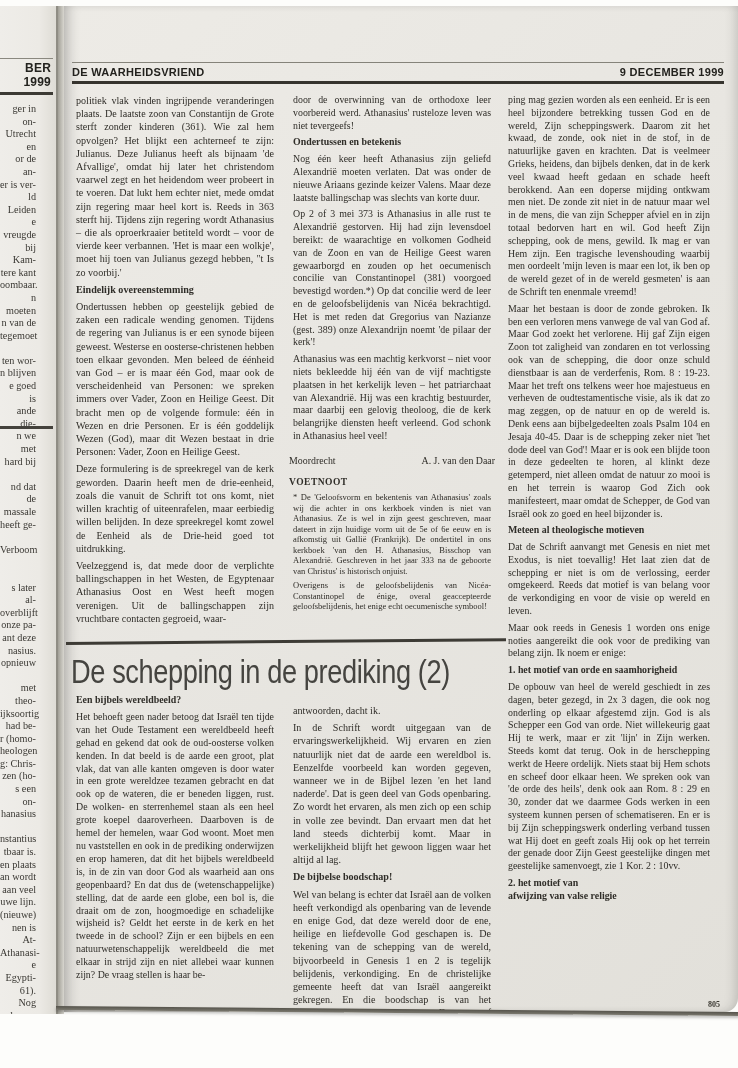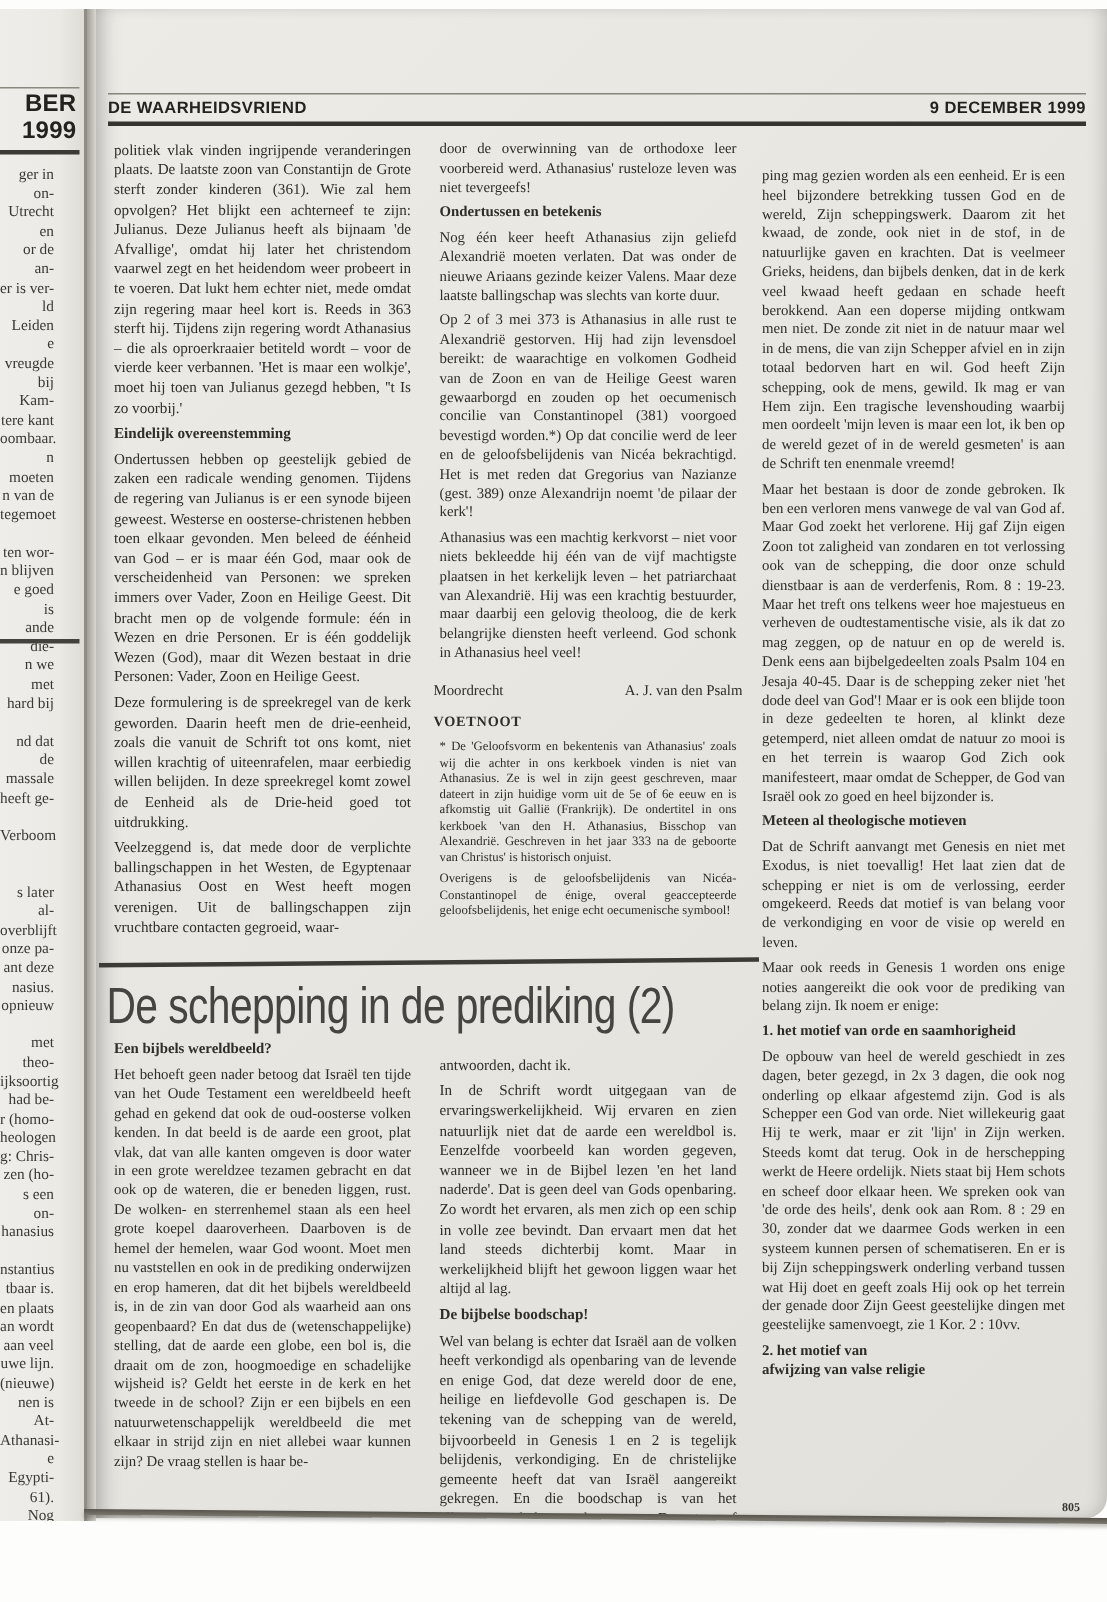--- a/index.html
+++ b/index.html
@@ -12,21 +12,21 @@
   .prev-page{
     position:absolute;left:0;top:6px;width:58px;height:1008px;
     background:linear-gradient(to right,#efede9 0%,#eceae5 70%,#dedcd5 100%);
     border-right:2px solid #8f8d84;
     box-sizing:border-box;overflow:hidden;
   }
   .spine-header{
     margin:52px 3px 0 0;padding:2px 2px 3px 0;
     border-top:1px solid #8a887f;border-bottom:3px solid #3c3a34;
     text-align:right;font-family:"Liberation Sans",sans-serif;
-    font-weight:bold;font-size:16px;color:#23221e;letter-spacing:.2px;
+    font-weight:bold;font-size:12px;color:#23221e;letter-spacing:.2px;
   }
   .spine-text{
     margin-top:8px;padding-right:20px;text-align:right;
     font-size:10.2px;line-height:12.6px;color:#3a3833;
     white-space:pre-line;
   }
   .spine-rule{
     position:absolute;left:0;right:3px;top:420px;height:3px;background:#44423c;
   }
   .gutter{
@@ -71,21 +71,21 @@
     transform:rotate(-0.5deg);transform-origin:left center;
   }
   .article-title{
     position:absolute;left:7px;top:646px;
     font-family:"Liberation Sans",sans-serif;font-size:34px;font-weight:400;
     letter-spacing:-0.5px;color:#454440;white-space:nowrap;
     transform:scaleX(0.80);transform-origin:left top;
   }
   .a2c1{left:8px;top:688px;width:206px;height:318px;font-size:9.9px;line-height:12.9px;}
   .a2c2{left:225px;top:694px;width:206px;height:312px;}
-  .a2c3{left:440px;top:102px;width:210px;height:924px;font-size:9.9px;line-height:12.8px;}
+  .a2c3{left:440px;top:84px;width:210px;height:924px;font-size:9.9px;line-height:12.8px;}
   .pre-line{white-space:pre-line;}
   .page-number{
     position:absolute;right:18px;top:994px;
     font-weight:bold;font-size:8px;color:#3a3831;
   }
 </style>
 </head>
 <body>
 
 <div class="prev-page">
@@ -181,21 +181,21 @@
   </div>
 
   <div class="col a1c2">
     <p>door de overwinning van de orthodoxe leer voorbereid werd. Athanasius' rusteloze leven was niet tevergeefs!</p>
     <p class="subhead">Ondertussen en betekenis</p>
     <p>Nog één keer heeft Athanasius zijn geliefd Alexandrië moeten verlaten. Dat was onder de nieuwe Ariaans gezinde keizer Valens. Maar deze laatste ballingschap was slechts van korte duur.</p>
     <p>Op 2 of 3 mei 373 is Athanasius in alle rust te Alexandrië gestorven. Hij had zijn levensdoel bereikt: de waarachtige en volkomen Godheid van de Zoon en van de Heilige Geest waren gewaarborgd en zouden op het oecumenisch concilie van Constantinopel (381) voorgoed bevestigd worden.*) Op dat concilie werd de leer en de geloofsbelijdenis van Nicéa bekrachtigd. Het is met reden dat Gregorius van Nazianze (gest. 389) onze Alexandrijn noemt 'de pilaar der kerk'!</p>
     <p>Athanasius was een machtig kerkvorst – niet voor niets bekleedde hij één van de vijf machtigste plaatsen in het kerkelijk leven – het patriarchaat van Alexandrië. Hij was een krachtig bestuurder, maar daarbij een gelovig theoloog, die de kerk belangrijke diensten heeft verleend. God schonk in Athanasius heel veel!</p>
     <div class="sig">
       <span>Moordrecht</span>
-      <span>A. J. van den Psalm</span>
+      <span>A. J. van den Daar</span>
     </div>
     <div class="fn-title">VOETNOOT</div>
     <p class="footnote">* De 'Geloofsvorm en bekentenis van Athanasius' zoals wij die achter in ons kerkboek vinden is niet van Athanasius. Ze is wel in zijn geest geschreven, maar dateert in zijn huidige vorm uit de 5e of 6e eeuw en is afkomstig uit Gallië (Frankrijk). De ondertitel in ons kerkboek 'van den H. Athanasius, Bisschop van Alexandrië. Geschreven in het jaar 333 na de geboorte van Christus' is historisch onjuist.</p>
     <p class="footnote">Overigens is de geloofsbelijdenis van Nicéa-Constantinopel de énige, overal geaccepteerde geloofsbelijdenis, het enige echt oecumenische symbool!</p>
   </div>
 
   <div class="article-rule"></div>
 
   <div class="article-title">De schepping in de prediking (2)</div>
 

